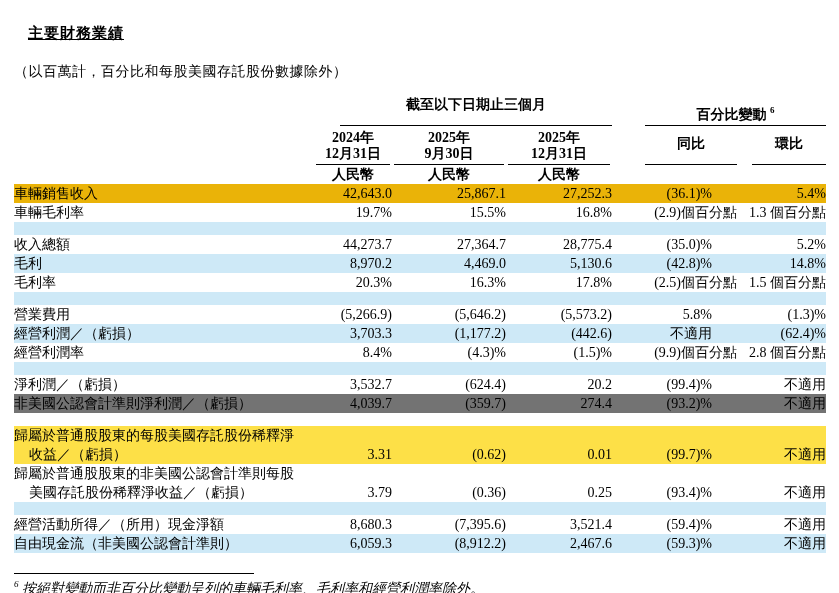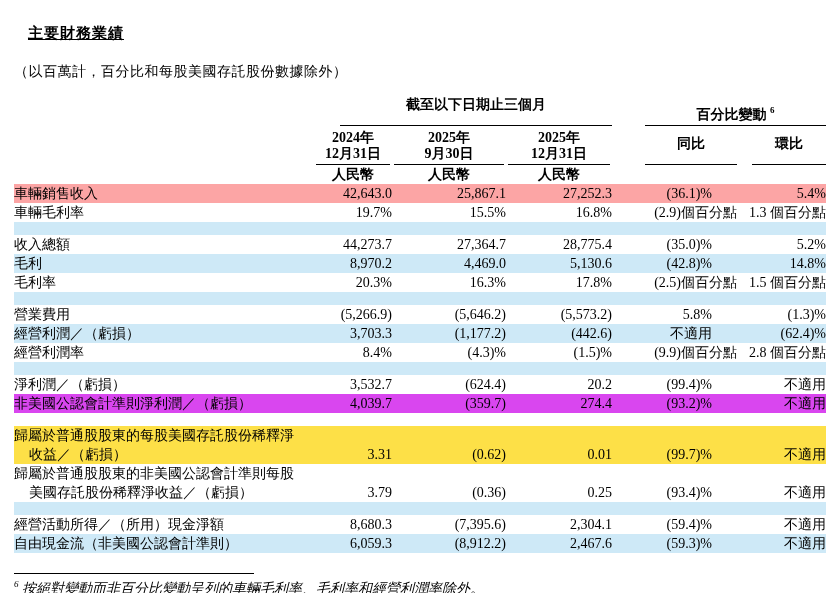--- a/index.html
+++ b/index.html
@@ -136,21 +136,21 @@
       <tr class="cur-row">
         <th></th>
         <th class="cur">人民幣</th>
         <th class="cur">人民幣</th>
         <th class="cur">人民幣</th>
         <th></th>
         <th></th>
       </tr>
     </thead>
     <tbody id="tbody">
-        <tr class="data" style="background: #fca5a5;">
+        <tr class="data" style="background: #eab308;">
           <td class="lbl">
             <div>車輛銷售收入</div>
           </td>
           <td class="val c1">42,643.0</td>
           <td class="val c2">25,867.1</td>
           <td class="val c3">27,252.3</td>
           <td class="val c4">(36.1)%</td>
           <td class="val c5">5.4%</td>
         </tr>
         <tr class="data">
@@ -235,21 +235,21 @@
         <tr class="data">
           <td class="lbl">
             <div>淨利潤／（虧損）</div>
           </td>
           <td class="val c1">3,532.7</td>
           <td class="val c2">(624.4)</td>
           <td class="val c3">20.2</td>
           <td class="val c4">(99.4)%</td>
           <td class="val c5">不適用</td>
         </tr>
-        <tr class="data" style="background: #d946ef; font-family: Liberation Serif, serif;">
+        <tr class="data" style="background: #737373; font-family: Liberation Serif, serif;">
           <td class="lbl">
             <div>非美國公認會計準則淨利潤／（虧損）</div>
           </td>
           <td class="val c1">4,039.7</td>
           <td class="val c2">(359.7)</td>
           <td class="val c3">274.4</td>
           <td class="val c4">(93.2)%</td>
           <td class="val c5">不適用</td>
         </tr>
         <tr class="spacer">
@@ -279,21 +279,21 @@
         </tr>
         <tr class="spacer" style="background: rgb(206, 233, 247);">
           <td colspan="6"></td>
         </tr>
         <tr class="data">
           <td class="lbl">
             <div>經營活動所得／（所用）現金淨額</div>
           </td>
           <td class="val c1">8,680.3</td>
           <td class="val c2">(7,395.6)</td>
-          <td class="val c3">2,304.1</td>
+          <td class="val c3">3,521.4</td>
           <td class="val c4">(59.4)%</td>
           <td class="val c5">不適用</td>
         </tr>
         <tr class="data" style="background: rgb(206, 233, 247);">
           <td class="lbl">
             <div>自由現金流（非美國公認會計準則）</div>
           </td>
           <td class="val c1">6,059.3</td>
           <td class="val c2">(8,912.2)</td>
           <td class="val c3">2,467.6</td>

